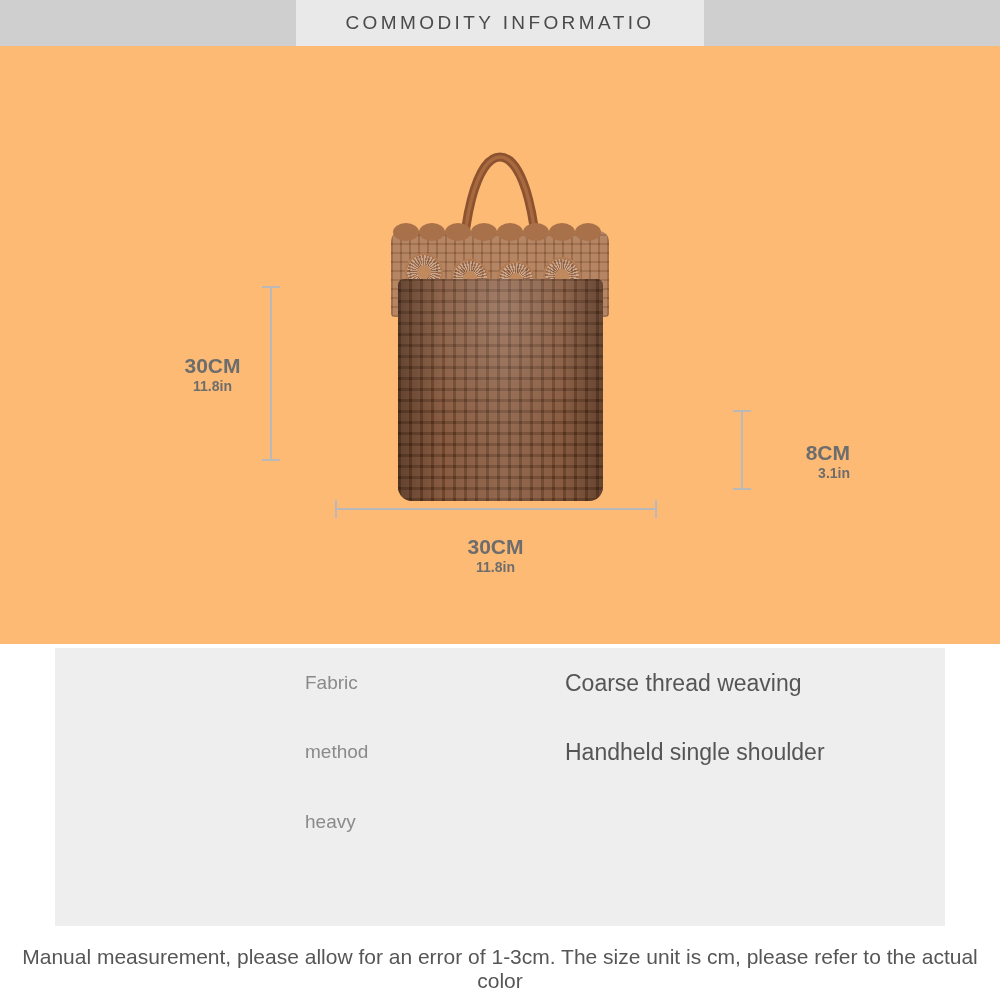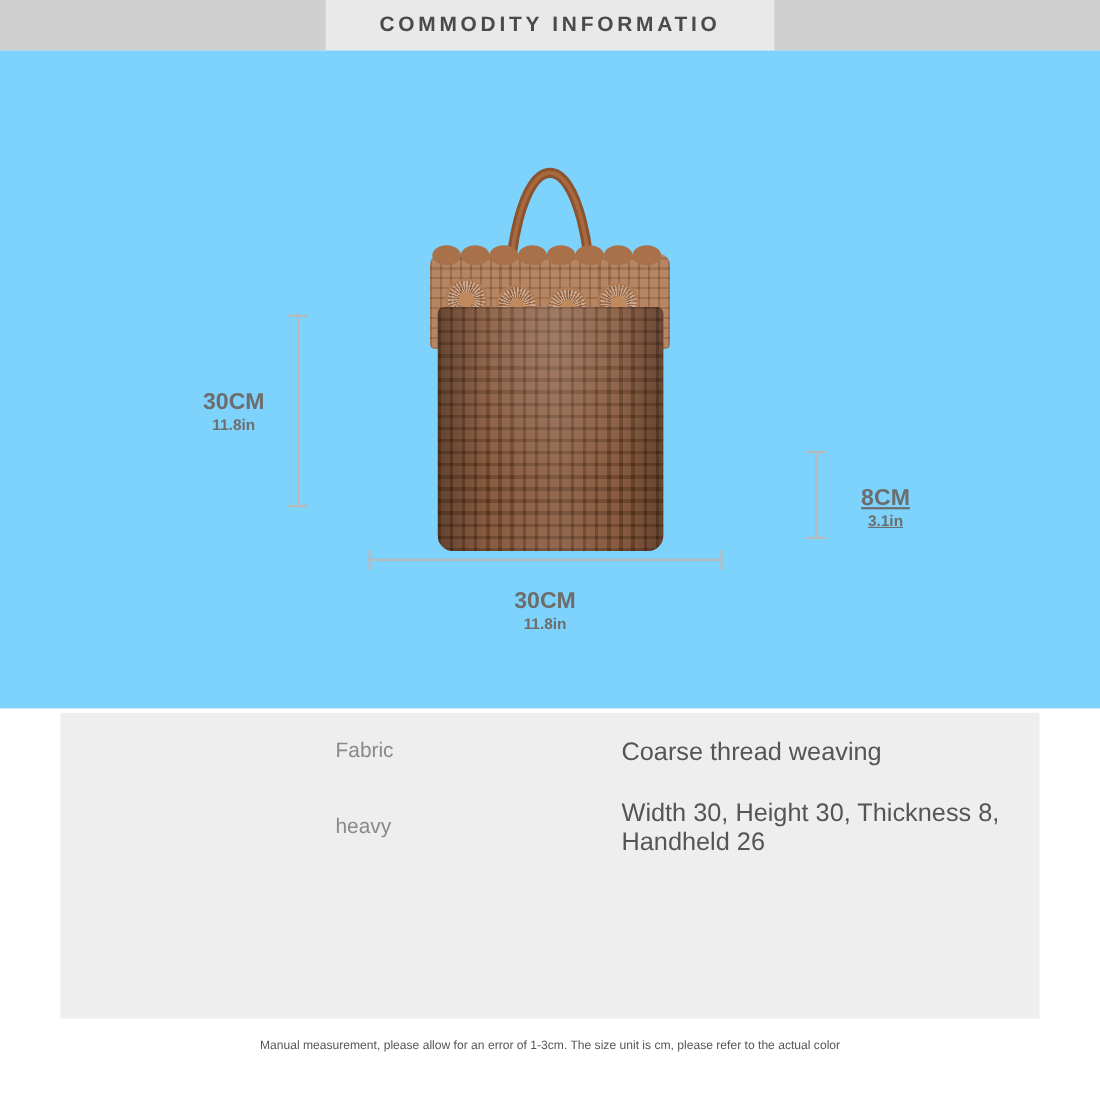--- a/index.html
+++ b/index.html
@@ -29,31 +29,31 @@
     width: 408px; height: 46px;
     background: #e9e9e9;
   }
   .header-title {
     position: absolute;
     left: 0; top: 0;
     width: 1000px; height: 64px;
     line-height: 46px;
     text-align: center;
     font-size: 19px;
-    font-weight: bold;
+    font-weight: normal;
     letter-spacing: 3.4px;
     color: #4a4a4a;
   }
 
   
   .product-area {
     position: absolute;
     left: 0; top: 46px;
     width: 1000px; height: 598px;
-    background: #7dd3fc;
+    background: #fdba74;
   }
 
   
   .bag {
     position: absolute;
     left: 385px; top: 55px;
     width: 230px; height: 450px;
   }
   .handle-svg { position: absolute; left: 0; top: 0; }
   .bag-body {
@@ -154,21 +154,21 @@
     left: 510px; top: 50%;
     transform: translateY(-50%);
     font-size: 23px;
     color: #555555;
   }
   .footnote {
     position: absolute;
     left: 0; top: 945px;
     width: 1000px;
     text-align: center;
-    font-size: 11px;
+    font-size: 21px;
     color: #565656;
   }
 </style>
 </head>
 <body>
 
 <div id="page">
 
   <div class="header-band">
     <div class="notch"></div>
@@ -222,32 +222,35 @@
     <div class="rule" style="left:335px; top:454px; width:2px; height:18px;"></div>
     <div class="rule" style="left:655px; top:454px; width:2px; height:18px;"></div>
     <div class="meas-label" style="left:443px; top:489px; width:105px;">
       <span class="big">30CM</span>
       <span class="small">11.8in</span>
     </div>
 
     <div class="rule" style="left:741px; top:364px; width:2px; height:80px;"></div>
     <div class="rule" style="left:733px; top:364px; width:18px; height:2px;"></div>
     <div class="rule" style="left:733px; top:442px; width:18px; height:2px;"></div>
-    <div class="meas-label" style="left:760px; top:395px; width:90px; text-align:center;text-decoration:underline;">
+    <div class="meas-label" style="left:760px; top:395px; width:90px; text-align:right;">
       <span class="big">8CM</span>
       <span class="small">3.1in</span>
     </div>
   </div>
 
   <div class="spec-box">
     <div class="spec-row">
       <div class="spec-key">Fabric</div>
       <div class="spec-val">Coarse thread weaving</div>
     </div>
     <div class="spec-row">
+      <div class="spec-key">method</div>
+      <div class="spec-val">Handheld single shoulder</div>
+    </div>
+    <div class="spec-row">
       <div class="spec-key">heavy</div>
-      <div class="spec-val">Width 30, Height 30, Thickness 8, Handheld 26</div>
     </div>
   </div>
 
   <div class="footnote">Manual measurement, please allow for an error of 1-3cm. The size unit is cm, please refer to the actual color</div>
 
 </div>
 
 </body></html>

